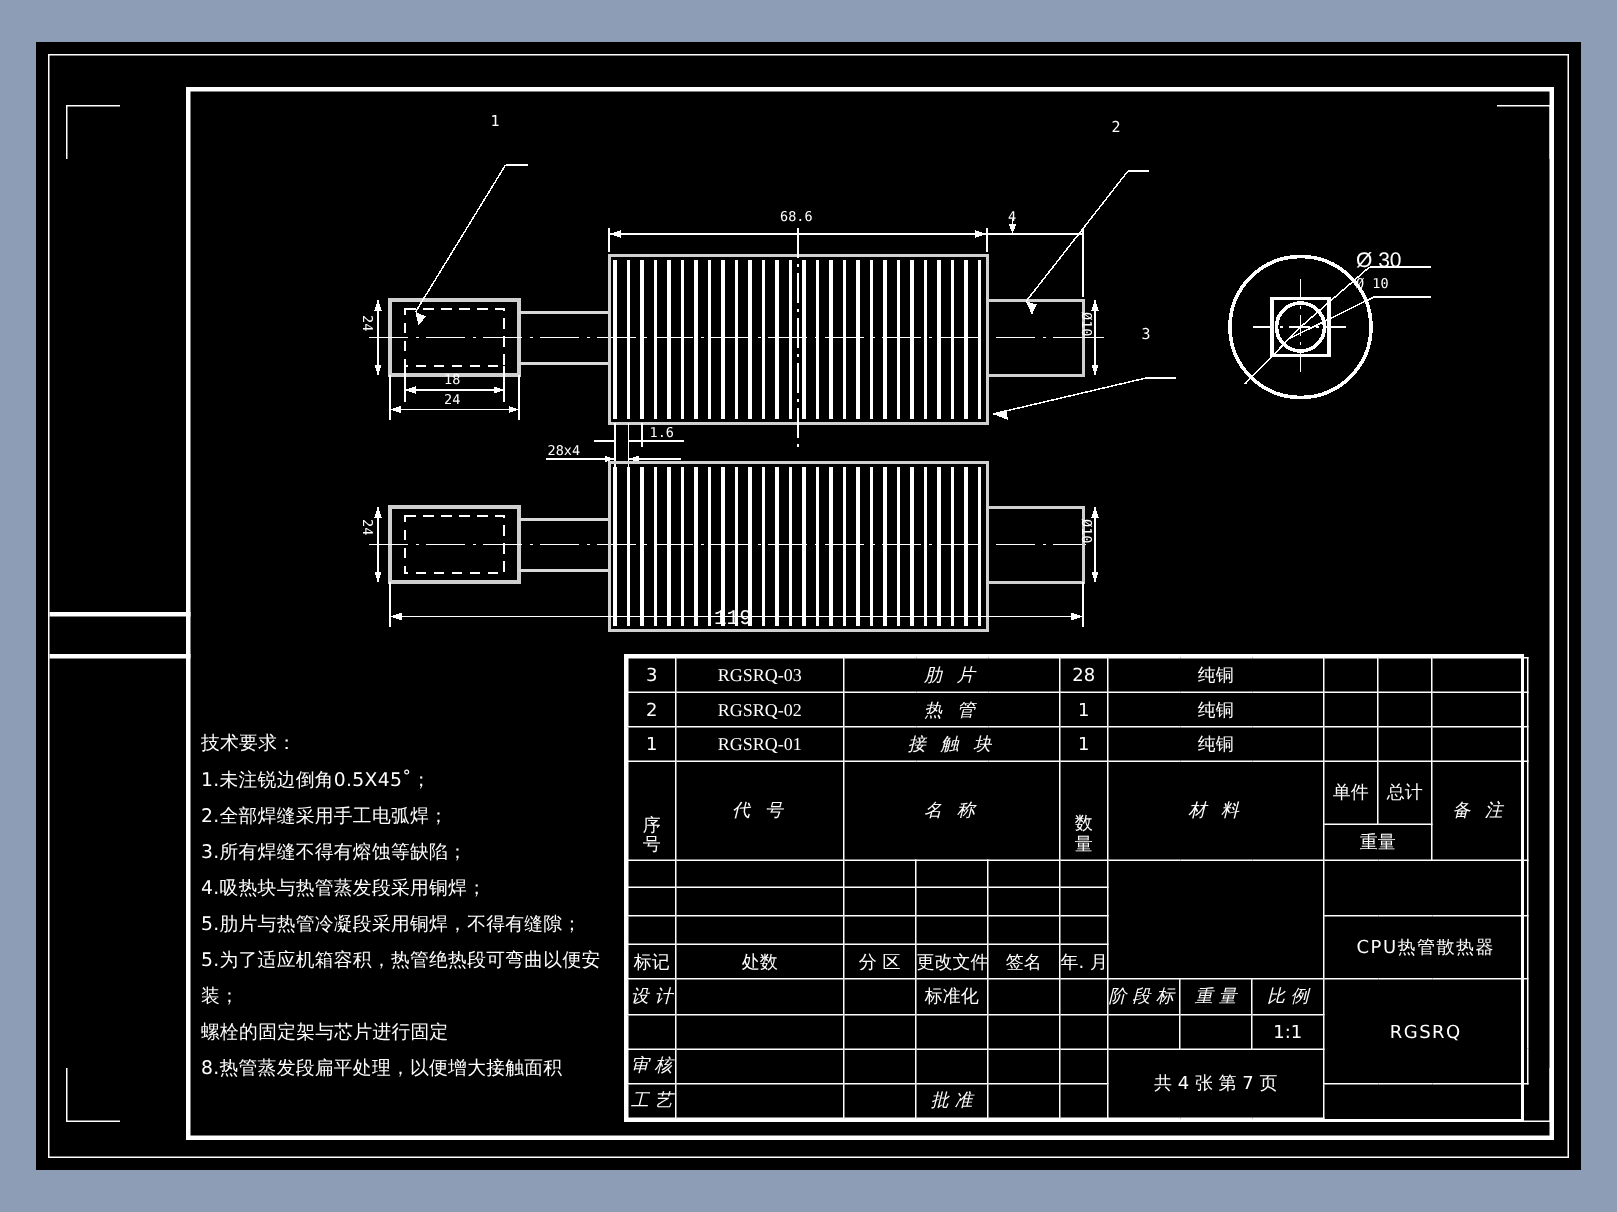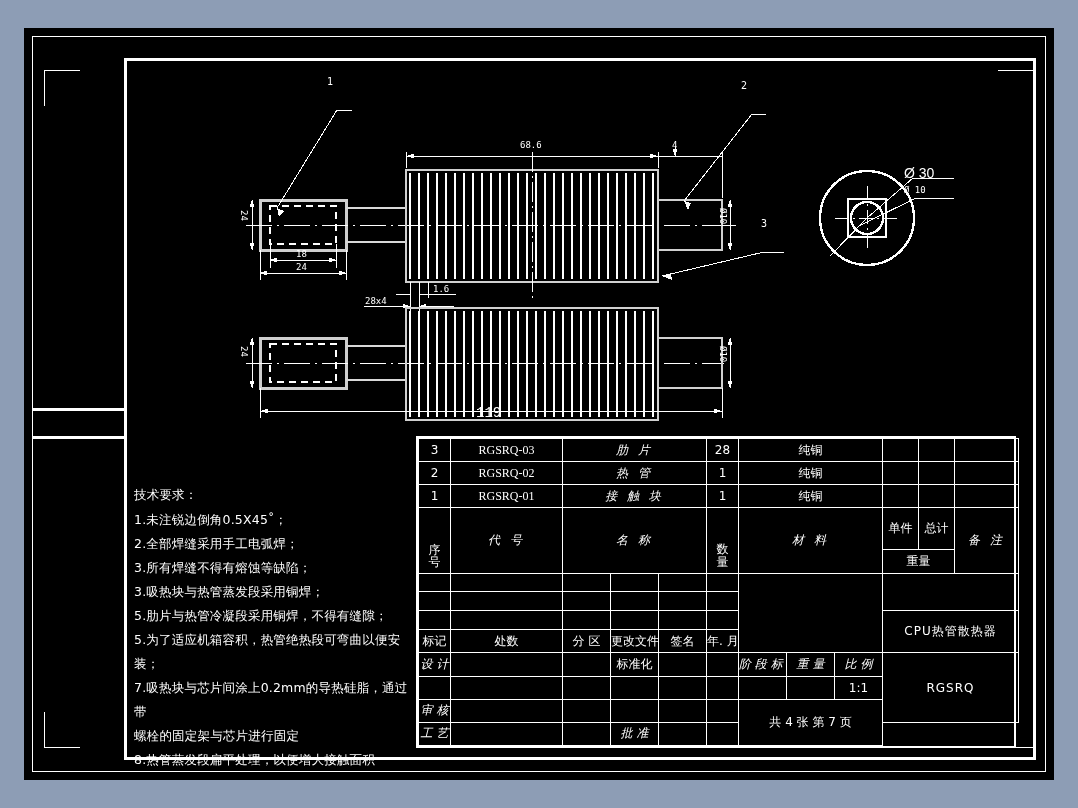--- a/index.html
+++ b/index.html
@@ -267,24 +267,23 @@
   <div style="position:absolute;left:303px;top:48px;color:#fff;font-size:10px;font-family:'DejaVu Sans Mono',monospace;">1</div>
   <div style="position:absolute;left:717px;top:52px;color:#fff;font-size:10px;font-family:'DejaVu Sans Mono',monospace;">2</div>
   <div style="position:absolute;left:737px;top:190px;color:#fff;font-size:10px;font-family:'DejaVu Sans Mono',monospace;">3</div>
   </div>
 
   <div id="tech">
     <div class="th">技术要求：</div>
     <div>1.未注锐边倒角0.5X45˚；</div>
     <div>2.全部焊缝采用手工电弧焊；</div>
     <div>3.所有焊缝不得有熔蚀等缺陷；</div>
-    <div>3.吸热块与热管蒸发段采用铜焊；</div>
+    <div>4.吸热块与热管蒸发段采用铜焊；</div>
     <div>5.肋片与热管冷凝段采用铜焊，不得有缝隙；</div>
     <div>5.为了适应机箱容积，热管绝热段可弯曲以便安装；</div>
-    <div>7.吸热块与芯片间涂上0.2mm的导热硅脂，通过带</div>
     <div>螺栓的固定架与芯片进行固定</div>
     <div>8.热管蒸发段扁平处理，以便增大接触面积</div>
   </div>
 
   <div id="block">
   <table>
     <colgroup>
       <col style="width:32px">
           <col style="width:112px">
       <col style="width:48px">

